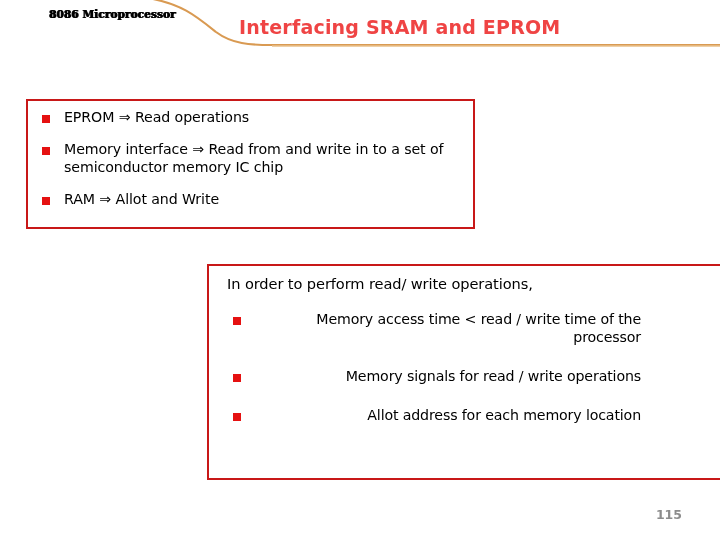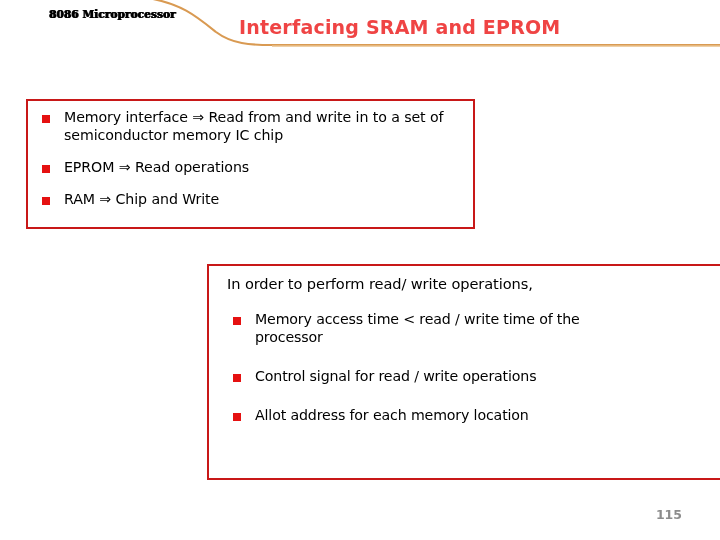--- a/index.html
+++ b/index.html
@@ -131,20 +131,21 @@
     width: 408px;
   }
   #box-bottom .bullet-item { margin-bottom: 21px; }
   #box-bottom .bullet-item:last-child { margin-bottom: 15px; }
   #box-bottom .bullet-marker { top: 7px; }
   #box-bottom .bullet-text {
     margin-left: 22px;
     font-size: 14.2px;
     line-height: 18px;
     letter-spacing: -0.15px;
+    text-align: right;
   }
 
   
   #page-number {
     position: absolute;
     right: 38px;
     top: 507px;
     font-size: 12.5px;
     color: #8C8C8C;
     font-weight: bold;
@@ -163,51 +164,51 @@
   <div id="header-subtitle">8086 Microprocessor</div>
 
   <div id="slide-title">Interfacing SRAM and EPROM</div>
 </div>
 
 <div class="red-box" id="box-top">
   <ul class="bullet-list">
 
     <li class="bullet-item">
       <span class="bullet-marker"></span>
+      <span class="bullet-text">EPROM ⇒  Read operations</span>
+    </li>
+
+    <li class="bullet-item">
+      <span class="bullet-marker"></span>
       <span class="bullet-text">Memory interface  ⇒  Read from and write in to a set of semiconductor memory IC chip</span>
     </li>
 
     <li class="bullet-item">
       <span class="bullet-marker"></span>
-      <span class="bullet-text">EPROM ⇒  Read operations</span>
-    </li>
-
-    <li class="bullet-item">
-      <span class="bullet-marker"></span>
-      <span class="bullet-text">RAM ⇒  Chip and Write</span>
+      <span class="bullet-text">RAM ⇒  Allot and Write</span>
     </li>
 
   </ul>
 </div>
 
 <div class="red-box" id="box-bottom">
 
   <div id="box-bottom-heading">In order to perform read/ write operations,</div>
 
   <ul class="bullet-list">
 
     <li class="bullet-item">
       <span class="bullet-marker"></span>
       <span class="bullet-text">Memory access time &lt;  read / write time of the processor</span>
     </li>
 
 
     <li class="bullet-item">
       <span class="bullet-marker"></span>
-      <span class="bullet-text">Control signal for read / write operations</span>
+      <span class="bullet-text">Memory signals for read / write operations</span>
     </li>
 
     <li class="bullet-item">
       <span class="bullet-marker"></span>
       <span class="bullet-text">Allot address for each memory location</span>
     </li>
 
   </ul>
 </div>
 

